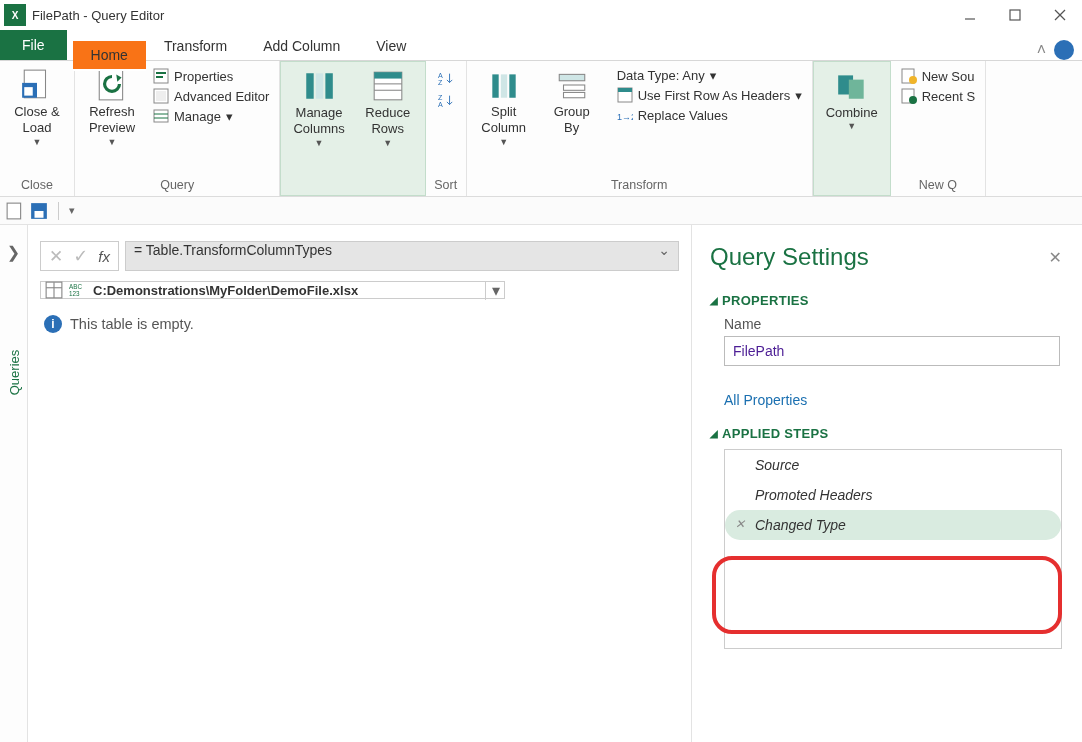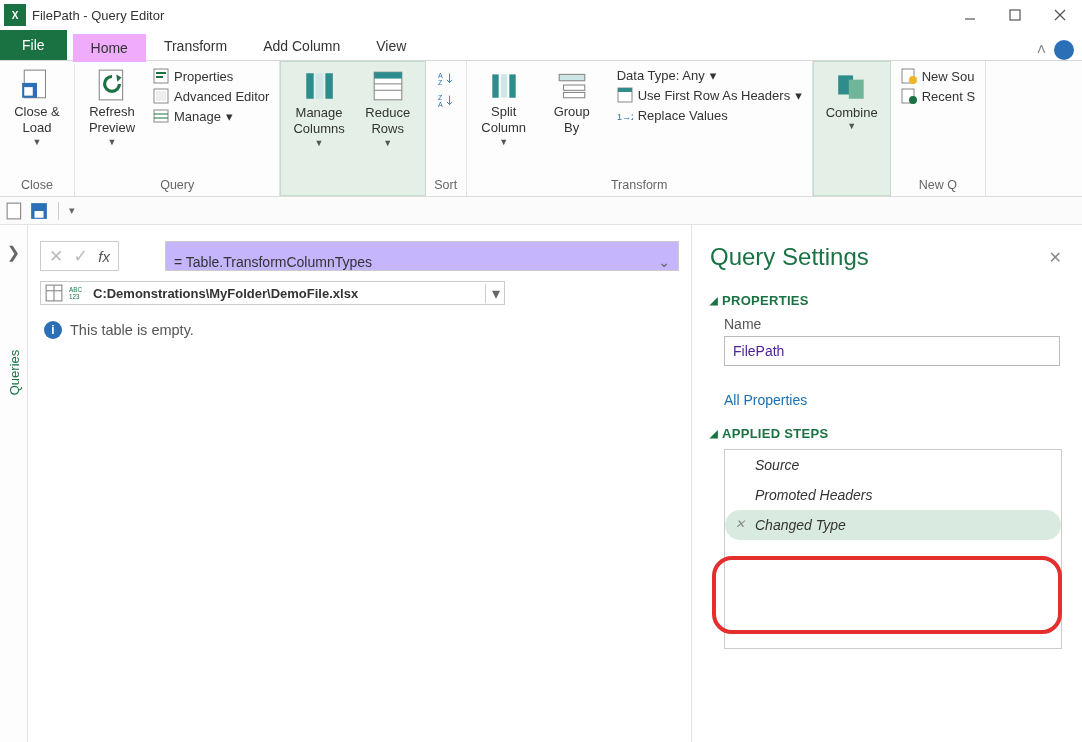--- a/index.html
+++ b/index.html
@@ -11,21 +11,21 @@
 .titlebar .title-text { font-size: 13px; flex: 0 0 auto; color: #333; }
 .titlebar .spacer { flex: 1; }
 .titlebar .win-btn { width: 45px; height: 30px; display: flex; align-items: center; justify-content: center; font-size: 15px; color: #444; }
 .titlebar .win-btn.close svg { width:12px; height:12px; }
 .titlebar .win-btn svg { stroke: #555; stroke-width: 1.2; fill: none; }
 
 
 .ribbon-tabs { height: 31px; display: flex; align-items: flex-end; background: #fff; border-bottom: 1px solid #d7d7d7; }
 .tab { padding: 6px 18px; font-size: 14px; color: #333; }
 .tab.file { background: #1a7243; color: #fff; padding: 7px 22px; margin-right: 6px; }
-.tab.active { border-bottom: 2px solid #fff; position: relative; top: 4px; background: #f0abfc; }
+.tab.active { border-bottom: 2px solid #fff; position: relative; top: 11px; background: #f97316; }
 .ribbon-right { margin-left: auto; display: flex; align-items: center; gap: 8px; padding-right: 8px; }
 .ribbon-right .chev { color: #888; }
 
 
 .ribbon { height: 136px; background: #fdfdfd; border-bottom: 1px solid #dcdcdc; display: flex; overflow: hidden; }
 .group { border-right: 1px solid #e3e3e3; display: flex; flex-direction: column; padding: 4px 6px 0 6px; }
 .group-label { font-size: 12.5px; color: #666; text-align: center; padding: 3px 0 4px 0; margin-top: auto; }
 .group-body { display: flex; gap: 6px; flex: 1; }
 
 .big-btn { display: flex; flex-direction: column; align-items: center; justify-content: flex-start; padding: 3px 6px; min-width: 62px; }
@@ -51,25 +51,25 @@
 .queries-tab { width: 28px; background: #fdfdfd; border-right: 1px solid #e3e3e3; display: flex; align-items: flex-start; justify-content: center; position: relative; }
 .queries-tab .chev { margin-top: 18px; color: #666; }
 .queries-tab .label { position: absolute; top: 140px; left: 50%; transform: translateX(-50%) rotate(-90deg); transform-origin: center; font-size: 13px; color: #1a7243; white-space: nowrap; }
 
 .editor { flex: 1; padding: 16px 12px; border-right: 1px solid #e3e3e3; }
 .formula-row { display: flex; gap: 6px; align-items: center; margin-bottom: 10px; }
 .fx-box { display: flex; align-items: center; border: 1px solid #ccc; height: 30px; padding: 0 8px; gap: 10px; background: #fff; }
 .fx-box .x { color: #bbb; font-size: 17px; }
 .fx-box .chk { color: #bbb; font-size: 18px; }
 .fx-box .fx { font-style: italic; font-size: 15px; color: #555; }
-.formula-input { flex: 1; border: 1px solid #ccc; height: 30px; display: flex; align-items: flex-end; padding: 0 8px; justify-content: space-between; background: #c4b5fd; margin-left: 40px; }
+.formula-input { flex: 1; border: 1px solid #ccc; height: 30px; display: flex; align-items: flex-start; padding: 0 8px; justify-content: space-between; background: #e5e5e5; }
 .formula-input span { font-size: 14px; color: #333; }
 .formula-input .dd { color: #666; }
 
-.col-header-row { display: flex; align-items: center; gap: 6px; border: 1px solid #ccc; height: 24px; padding: 0 4px; width: 465px; background: #fff; }
+.col-header-row { display: flex; align-items: center; gap: 6px; border: 1px solid #ccc; height: 18px; padding: 0 4px; width: 465px; background: #fff; }
 .col-header-row .hicon { width: 18px; height: 18px; }
 .col-header-row .col-name { font-size: 13px; font-weight: 600; color: #333; flex: 1; }
 .col-header-row .dd { color: #666; border-left: 1px solid #ccc; padding-left: 6px; }
 
 .empty-msg { display: flex; align-items: center; gap: 8px; margin-top: 16px; padding-left: 4px; }
 .empty-msg .info-ico { width: 18px; height: 18px; border-radius: 50%; background: #2b6fb6; color: #fff; font-size: 12px; font-weight: bold; display: flex; align-items: center; justify-content: center; }
 .empty-msg span { font-size: 14.5px; color: #555; }
 
 
 .settings { width: 390px; padding: 18px 20px 10px 18px; background: #fff; }

